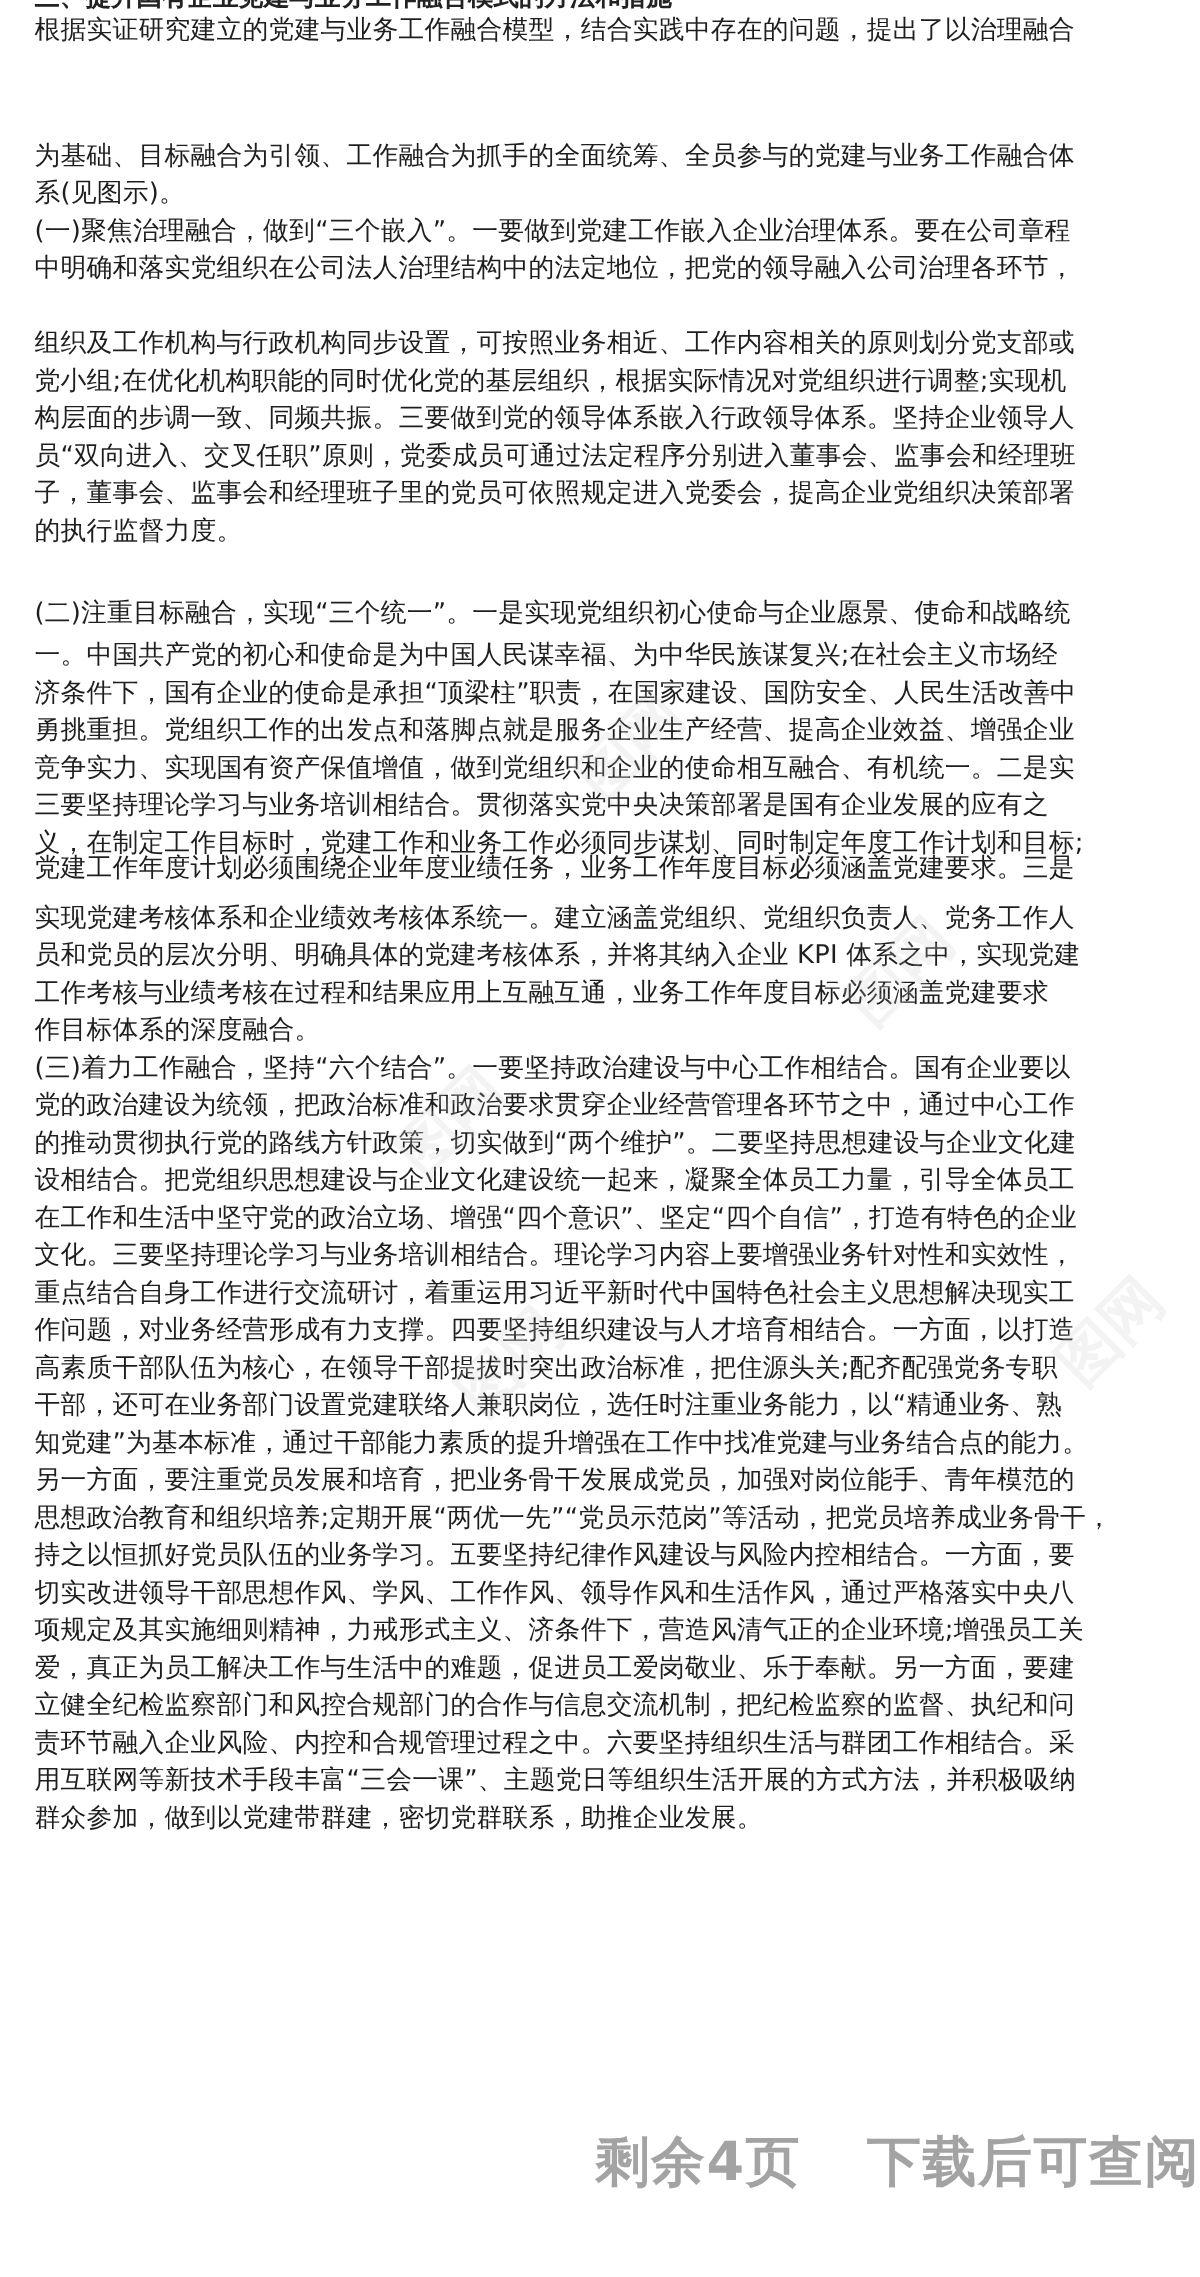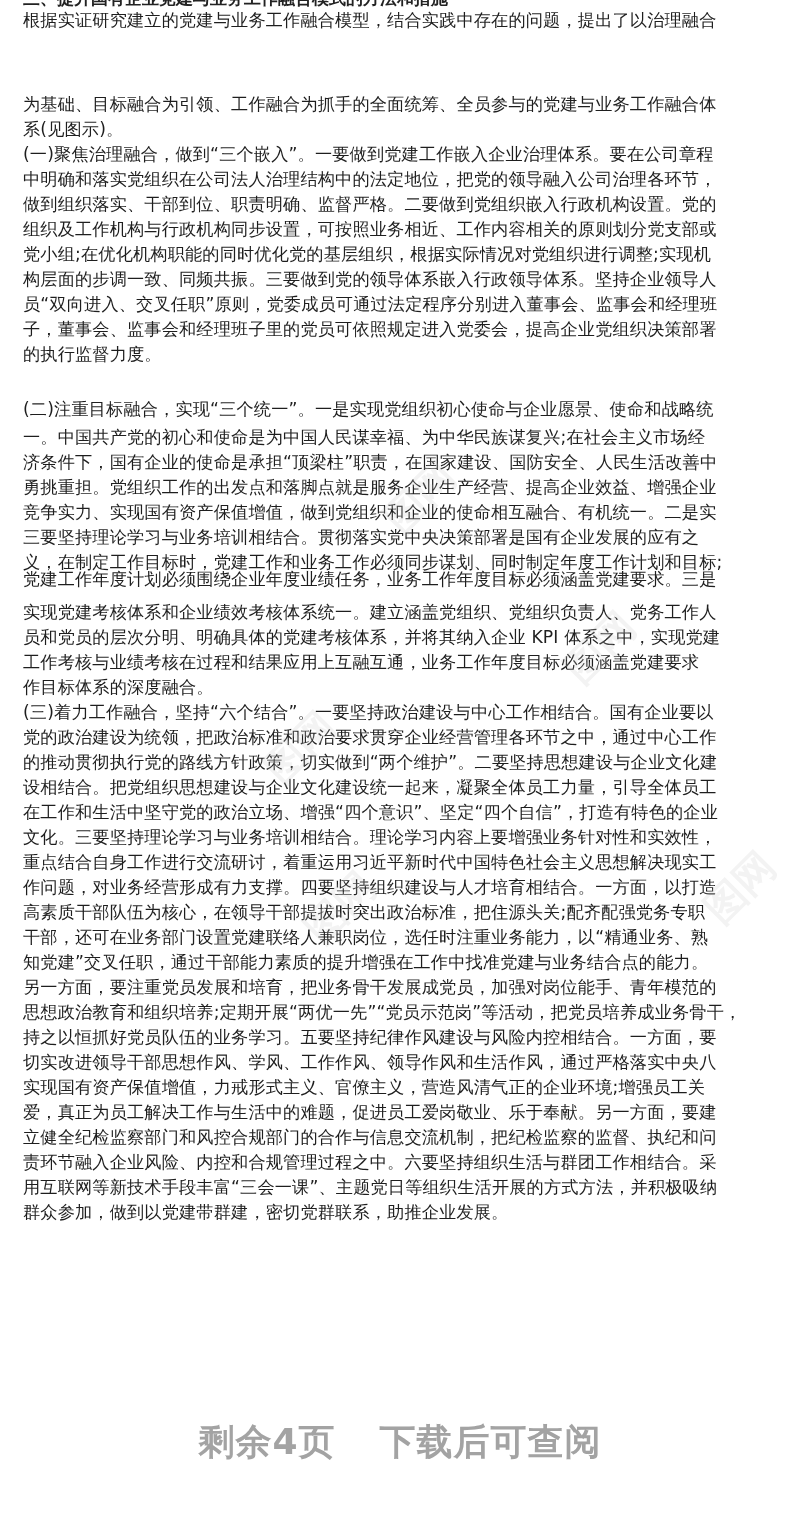--- a/index.html
+++ b/index.html
@@ -53,21 +53,21 @@
     font-weight: bold;
     transform: rotate(-45deg);
     pointer-events: none;
     white-space: nowrap;
   }
   .more-banner {
     position: absolute;
     left: 0;
     top: 1414px;
     width: 800px;
-    text-align: center;
+    text-align: right;
     font-size: 36px;
     line-height: 56px;
     font-weight: bold;
     color: #a3a3a3;
     letter-spacing: 1px;
   }
   .more-banner .gap {
     display: inline-block;
     width: 44px;
   }
@@ -78,21 +78,20 @@
 <div class="page">
 
   <div class="heading-cut">三、提升国有企业党建与业务工作融合模式的方法和措施</div>
 
   <div class="line" style="top:8px">根据实证研究建立的党建与业务工作融合模型，结合实践中存在的问题，提出了以治理融合</div>
 
   <div class="line" style="top:92px">为基础、目标融合为引领、工作融合为抓手的全面统筹、全员参与的党建与业务工作融合体</div>
   <div class="line" style="top:117px">系(见图示)。</div>
   <div class="line" style="top:142px">(一)聚焦治理融合，做到“三个嵌入”。一要做到党建工作嵌入企业治理体系。要在公司章程</div>
   <div class="line" style="top:167px">中明确和落实党组织在公司法人治理结构中的法定地位，把党的领导融入公司治理各环节，</div>
-  <div class="line" style="top:192px">做到组织落实、干部到位、职责明确、监督严格。二要做到党组织嵌入行政机构设置。党的</div>
   <div class="line" style="top:217px">组织及工作机构与行政机构同步设置，可按照业务相近、工作内容相关的原则划分党支部或</div>
   <div class="line" style="top:242px">党小组;在优化机构职能的同时优化党的基层组织，根据实际情况对党组织进行调整;实现机</div>
   <div class="line" style="top:267px">构层面的步调一致、同频共振。三要做到党的领导体系嵌入行政领导体系。坚持企业领导人</div>
   <div class="line" style="top:292px">员“双向进入、交叉任职”原则，党委成员可通过法定程序分别进入董事会、监事会和经理班</div>
   <div class="line" style="top:317px">子，董事会、监事会和经理班子里的党员可依照规定进入党委会，提高企业党组织决策部署</div>
   <div class="line" style="top:342px">的执行监督力度。</div>
   <div class="line" style="top:397px">(二)注重目标融合，实现“三个统一”。一是实现党组织初心使命与企业愿景、使命和战略统</div>
 
   <div class="line" style="top:425px">一。中国共产党的初心和使命是为中国人民谋幸福、为中华民族谋复兴;在社会主义市场经</div>
   <div class="line" style="top:450px">济条件下，国有企业的使命是承担“顶梁柱”职责，在国家建设、国防安全、人民生活改善中</div>
@@ -108,26 +107,26 @@
   <div class="line" style="top:700px">(三)着力工作融合，坚持“六个结合”。一要坚持政治建设与中心工作相结合。国有企业要以</div>
   <div class="line" style="top:725px">党的政治建设为统领，把政治标准和政治要求贯穿企业经营管理各环节之中，通过中心工作</div>
   <div class="line" style="top:750px">的推动贯彻执行党的路线方针政策，切实做到“两个维护”。二要坚持思想建设与企业文化建</div>
   <div class="line" style="top:775px">设相结合。把党组织思想建设与企业文化建设统一起来，凝聚全体员工力量，引导全体员工</div>
   <div class="line" style="top:800px">在工作和生活中坚守党的政治立场、增强“四个意识”、坚定“四个自信”，打造有特色的企业</div>
   <div class="line" style="top:825px">文化。三要坚持理论学习与业务培训相结合。理论学习内容上要增强业务针对性和实效性，</div>
   <div class="line" style="top:850px">重点结合自身工作进行交流研讨，着重运用习近平新时代中国特色社会主义思想解决现实工</div>
   <div class="line" style="top:875px">作问题，对业务经营形成有力支撑。四要坚持组织建设与人才培育相结合。一方面，以打造</div>
   <div class="line" style="top:900px">高素质干部队伍为核心，在领导干部提拔时突出政治标准，把住源头关;配齐配强党务专职</div>
   <div class="line" style="top:925px">干部，还可在业务部门设置党建联络人兼职岗位，选任时注重业务能力，以“精通业务、熟</div>
-  <div class="line" style="top:950px">知党建”交叉任职，通过干部能力素质的提升增强在工作中找准党建与业务结合点的能力。</div>
+  <div class="line" style="top:950px">知党建”为基本标准，通过干部能力素质的提升增强在工作中找准党建与业务结合点的能力。</div>
   <div class="line" style="top:975px">另一方面，要注重党员发展和培育，把业务骨干发展成党员，加强对岗位能手、青年模范的</div>
   <div class="line" style="top:1000px">思想政治教育和组织培养;定期开展“两优一先”“党员示范岗”等活动，把党员培养成业务骨干，</div>
   <div class="line" style="top:1025px">持之以恒抓好党员队伍的业务学习。五要坚持纪律作风建设与风险内控相结合。一方面，要</div>
   <div class="line" style="top:1050px">切实改进领导干部思想作风、学风、工作作风、领导作风和生活作风，通过严格落实中央八</div>
-  <div class="line" style="top:1075px">实现国有资产保值增值，力戒形式主义、官僚主义，营造风清气正的企业环境;增强员工关</div>
+  <div class="line" style="top:1075px">项规定及其实施细则精神，力戒形式主义、济条件下，营造风清气正的企业环境;增强员工关</div>
   <div class="line" style="top:1100px">爱，真正为员工解决工作与生活中的难题，促进员工爱岗敬业、乐于奉献。另一方面，要建</div>
   <div class="line" style="top:1125px">立健全纪检监察部门和风控合规部门的合作与信息交流机制，把纪检监察的监督、执纪和问</div>
   <div class="line" style="top:1150px">责环节融入企业风险、内控和合规管理过程之中。六要坚持组织生活与群团工作相结合。采</div>
   <div class="line" style="top:1175px">用互联网等新技术手段丰富“三会一课”、主题党日等组织生活开展的方式方法，并积极吸纳</div>
   <div class="line" style="top:1200px">群众参加，做到以党建带群建，密切党群联系，助推企业发展。</div>
 
   <div class="watermark" style="left:380px; top:470px">图网</div>
   <div class="watermark" style="left:260px; top:720px">图网</div>
   <div class="watermark" style="left:560px; top:620px">图网</div>
   <div class="watermark" style="left:300px; top:880px">图网</div>

